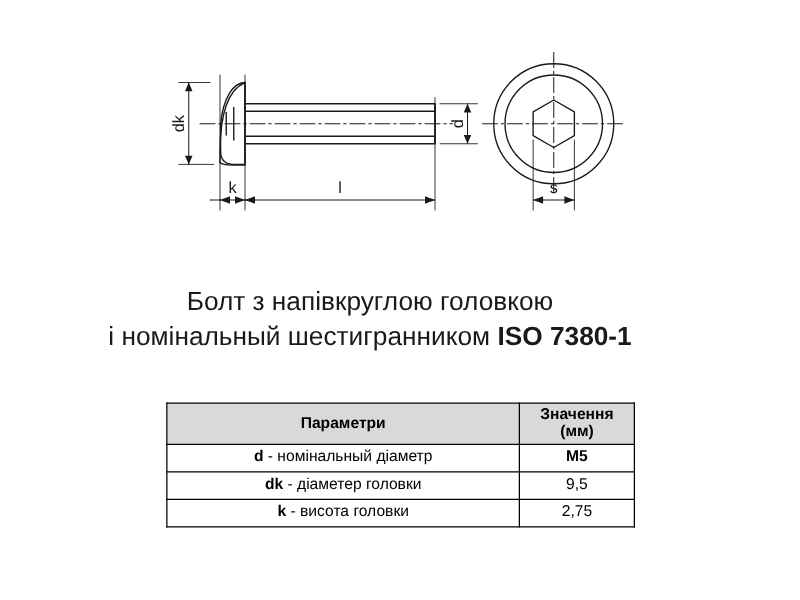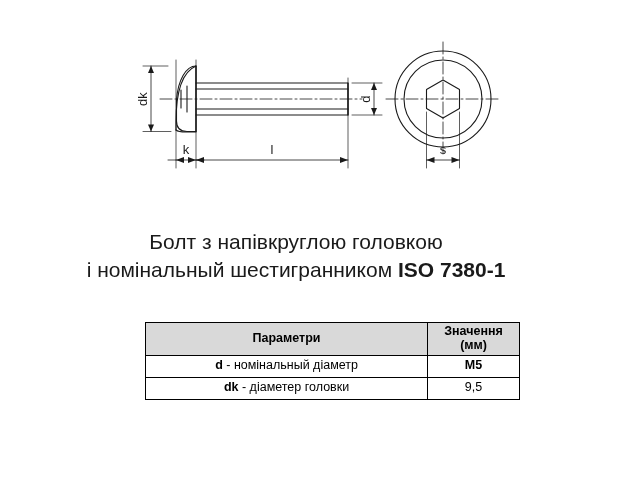--- a/index.html
+++ b/index.html
@@ -47,21 +47,21 @@
     color: #1a1a1a;
     white-space: nowrap;
   }
   .title-strong {
     font-weight: bold;
   }
 
   
   .table-wrap {
     position: absolute;
-    left: 145px;
+    left: 133px;
     top: 322px;
     width: 375px;
   }
   table.spec {
     border-collapse: collapse;
     width: 375px;
     font-size: 12.5px;
   }
   table.spec th,
   table.spec td {
@@ -211,17 +211,21 @@
       </thead>
       <tbody>
         <tr>
           <td class="param"><span class="sym">d</span><span> - номінальный діаметр</span></td>
           <td class="value bold">M5</td>
         </tr>
         <tr>
           <td class="param"><span class="sym">dk</span><span> - діаметер головки</span></td>
           <td class="value">9,5</td>
         </tr>
+        <tr>
+          <td class="param"><span class="sym">k</span><span> - висота головки</span></td>
+          <td class="value">2,75</td>
+        </tr>
       </tbody>
     </table>
   </div>
 
 </div>
 
 </body></html>

